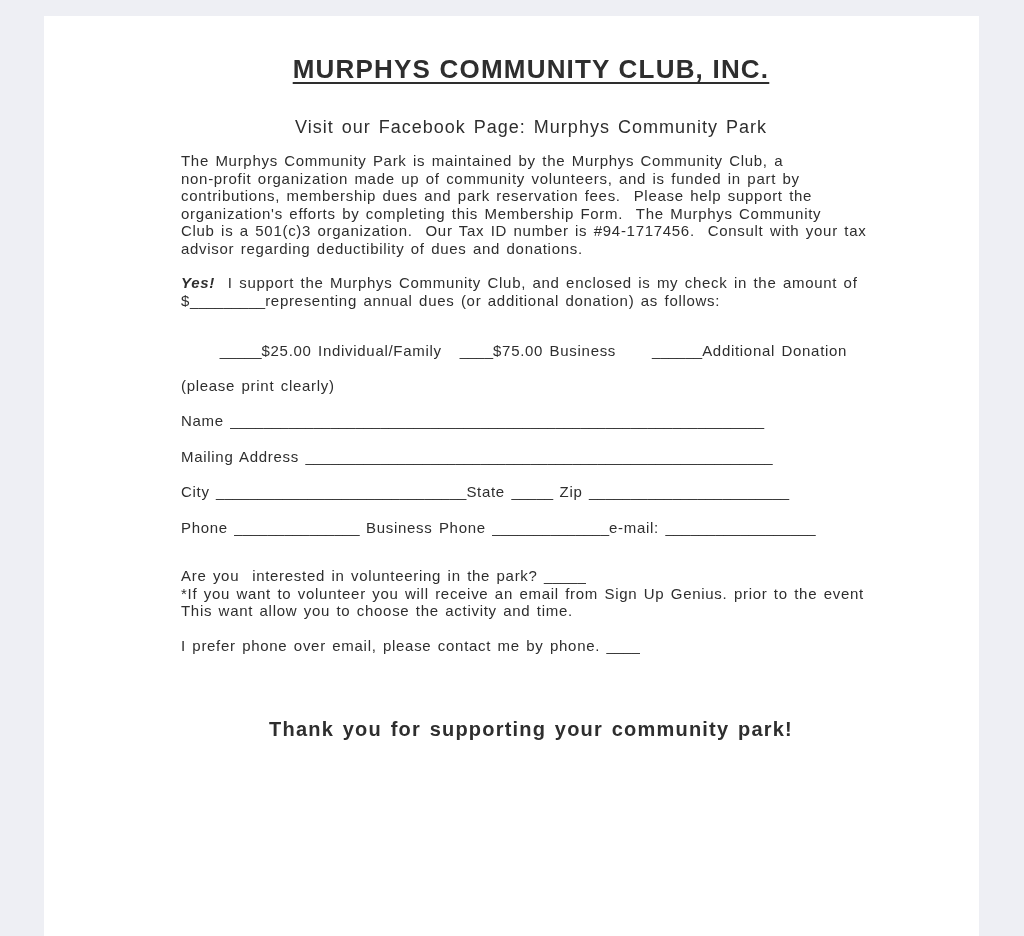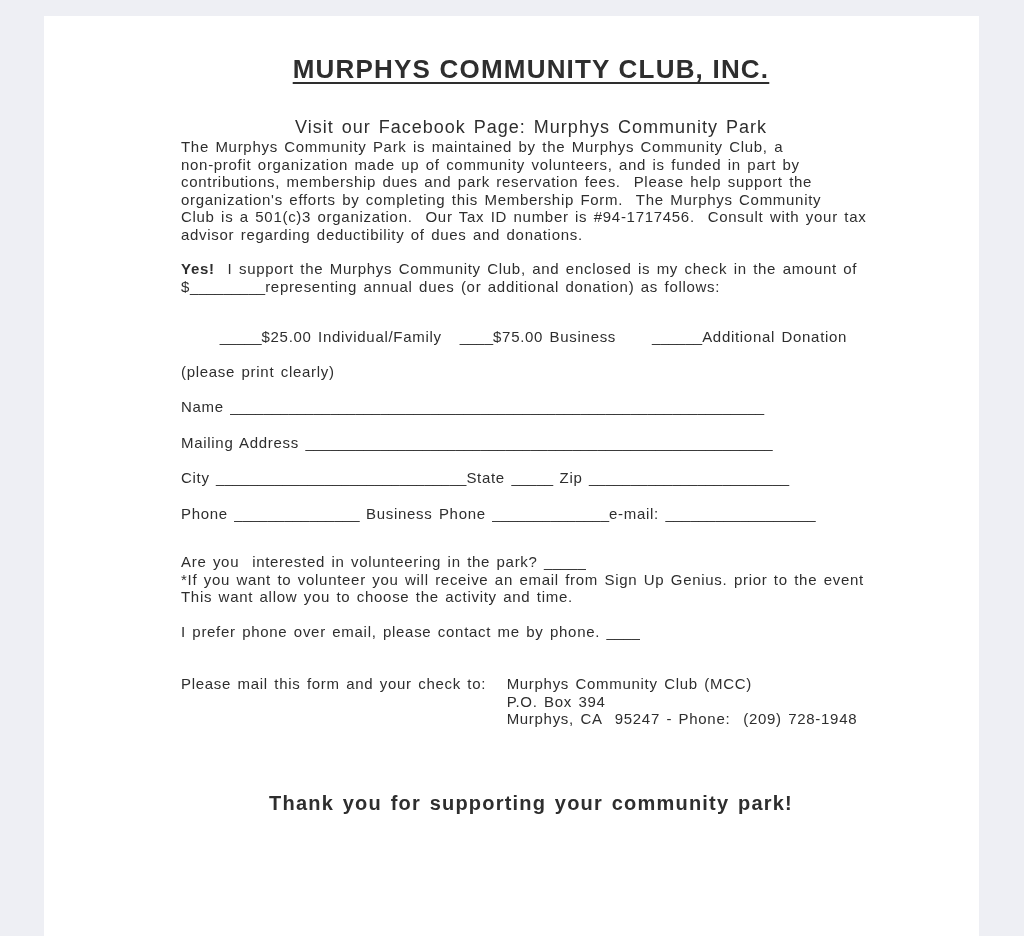--- a/index.html
+++ b/index.html
@@ -14,37 +14,37 @@
     position: absolute; left: 44px; top: 16px;
     width: 935px; height: 936px;
     background: #ffffff;
   }
   .content {
     padding: 38px 0 0 137px;
     width: 700px;
   }
   .line { white-space: pre; line-height: 17.5px; font-size: 15px; letter-spacing: 0.7px; word-spacing: 1.6px; }
   .blank { font-family: Liberation Sans, sans-serif; letter-spacing: 0; word-spacing: 0; }
-  .bold { font-weight: 700; }
+  .bold { font-weight: 700; font-style: italic; }
 
   .title {
     text-align: center;
     font-size: 26px; font-weight: 700; letter-spacing: 1.2px;
     text-decoration: underline;
     text-decoration-thickness: 2px;
     text-underline-offset: 4px;
     line-height: 30px;
   }
   .subtitle {
     margin-top: 32px;
     text-align: center;
     font-size: 18px; letter-spacing: 1px; word-spacing: 2px;
     line-height: 22px;
   }
-  .intro   { }
+  .intro   { margin-top: 14px; }
   .pledge  { margin-top: 17px; }
   .options { margin-top: 15px; }
   .opt + .opt { margin-left: 18px; }
   .opt:nth-child(3) { margin-left: 36px; }
   .note      { }
   .field-row { margin-top: 18px; }
   .vol       { margin-top: 31px; }
   .pref      { margin-top: 17px; }
   .mail      { margin-top: 35px; display: flex; align-items: flex-start; }
   .addr      { margin-left: 14px; }
@@ -94,25 +94,17 @@
     <div class="line field-row"><span>Phone </span><span class="blank">_______________</span><span> Business Phone </span><span class="blank">______________</span><span>e-mail: </span><span class="blank">__________________</span></div>
 
     <div class="vol">
       <div class="line"><span>Are you  interested in volunteering in the park? </span><span class="blank">_____</span></div>
       <div class="line">*If you want to volunteer you will receive an email from Sign Up Genius. prior to the event</div>
       <div class="line">This want allow you to choose the activity and time.</div>
     </div>
 
     <div class="line pref"><span>I prefer phone over email, please contact me by phone. </span><span class="blank">____</span></div>
 
-    <div class="mail">
-      <span class="line">Please mail this form and your check to: </span>
-      <div class="addr">
-        <div class="line">Murphys Community Club (MCC)</div>
-        <div class="line">P.O. Box 394</div>
-        <div class="line">Murphys, CA  95247 - Phone:  (209) 728-1948</div>
-      </div>
-    </div>
 
     <div class="closing">Thank you for supporting your community park!</div>
 
   </div>
 </div>
 
 </body></html>

